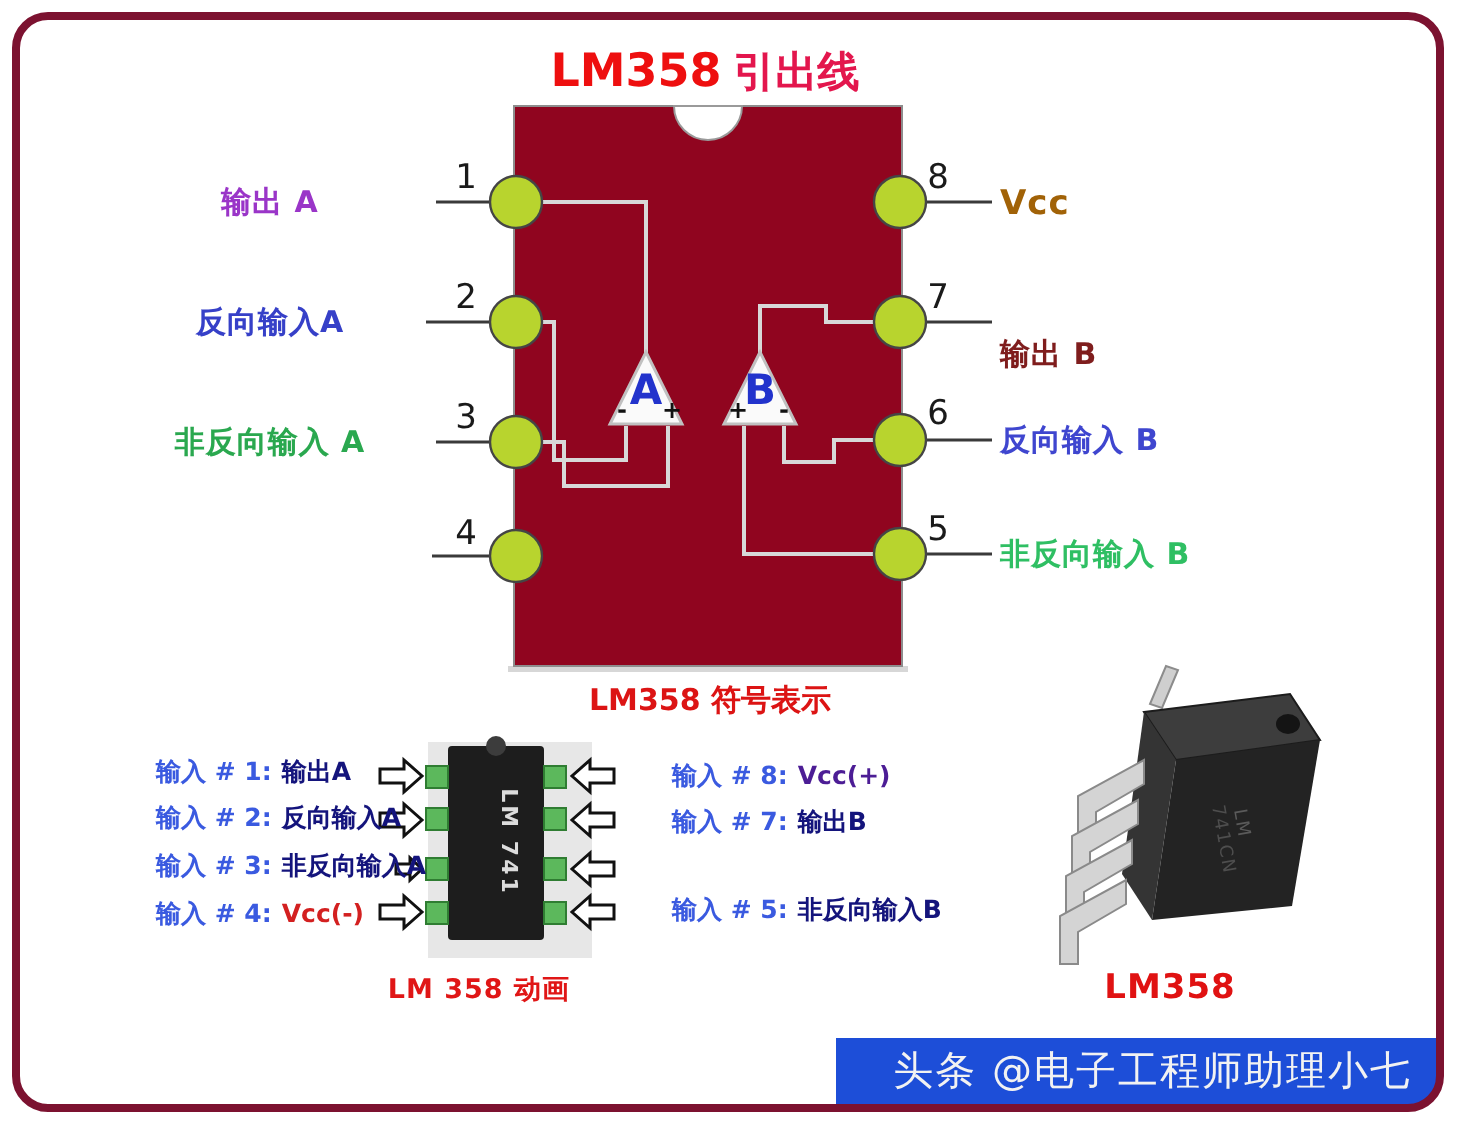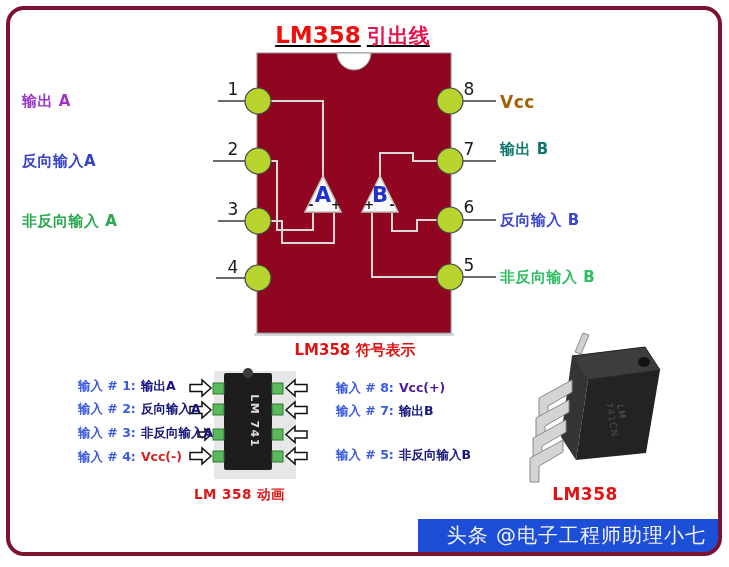--- a/index.html
+++ b/index.html
@@ -2,26 +2,26 @@
 <html><head>
 <meta charset="utf-8">
 <style>
   html,body{margin:0;padding:0;background:#ffffff;}
   .canvas{
     position:relative;width:729px;height:567px;background:#ffffff;overflow:hidden;
     font-family:"DejaVu Sans","Liberation Sans",sans-serif;
   }
   svg{position:absolute;left:0;top:0;z-index:2;}
   .txt{position:absolute;z-index:3;white-space:nowrap;}
-  .title{left:165px;top:22px;width:375px;text-align:center;font-size:23px;font-weight:bold;text-decoration:underline;}
+  .title{left:165px;top:22px;width:375px;text-align:center;font-size:23px;font-weight:bold;}
   .title .t1{color:#ee0f0f;}
   .title .t2{color:#e3164d;font-size:21px;margin-left:6px;}
   .pin-num{width:22px;text-align:center;font-size:17px;color:#1a1a1a;}
   .pin-label{font-size:15px;font-weight:bold;letter-spacing:.5px;}
-  .pl-left{width:174px;left:22px;text-align:left;}
+  .pl-left{width:174px;left:48px;text-align:center;}
   .pl-right{left:500px;text-align:left;}
   .vcc-label{font-size:17px;}
   .opamp-letter{width:30px;text-align:center;font-size:21px;font-weight:bold;color:#2233cc;z-index:4;}
   .opamp-sign{width:12px;text-align:center;font-size:12px;font-weight:bold;color:#111;z-index:4;}
   .caption-symbol{left:255px;top:341px;width:200px;text-align:center;font-size:15px;font-weight:bold;color:#dc1414;}
   .tbl-row{font-size:12.5px;font-weight:bold;line-height:14px;padding-left:32px;}
   .tbl-row .pfx{color:#3a5ae0;margin-right:5px;}
   .caption-anim{left:160px;top:486px;width:125px;text-align:right;font-size:13.5px;font-weight:bold;color:#e01616;letter-spacing:.5px;}
   .photo-label{left:535px;top:484px;width:100px;text-align:center;font-size:17px;font-weight:bold;color:#e01212;letter-spacing:.5px;}
   .watermark{
@@ -139,21 +139,21 @@
   <div class="txt pin-num" style="left:458px;top:79px">8</div>
   <div class="txt pin-num" style="left:458px;top:139px">7</div>
   <div class="txt pin-num" style="left:458px;top:197px">6</div>
   <div class="txt pin-num" style="left:458px;top:255px">5</div>
 
   <div class="txt pin-label pl-left" style="top: 92px; color: rgb(154, 53, 200);">输出 A</div>
   <div class="txt pin-label pl-left" style="top: 152px; color: rgb(54, 64, 200);">反向输入A</div>
   <div class="txt pin-label pl-left" style="top: 212px; color: rgb(42, 168, 79);">非反向输入 A</div>
 
   <div class="txt pin-label pl-right vcc-label" style="top: 92px; color: #a16207;">Vcc</div>
-  <div class="txt pin-label pl-right" style="top: 140px; color: #0f766e;">输出 B</div>
+  <div class="txt pin-label pl-right" style="top: 168px; color: #7f1d1d;">输出 B</div>
   <div class="txt pin-label pl-right" style="top: 211px; color: rgb(63, 70, 207);">反向输入 B</div>
   <div class="txt pin-label pl-right" style="top: 268px; color: rgb(47, 191, 99);">非反向输入 B</div>
 
   <div class="txt opamp-letter" style="left:308px;top:183px">A</div>
   <div class="txt opamp-letter" style="left:365px;top:183px">B</div>
   <div class="txt opamp-sign" style="left:305px;top:198px">-</div>
   <div class="txt opamp-sign" style="left:330px;top:198px">+</div>
   <div class="txt opamp-sign" style="left:363px;top:198px">+</div>
   <div class="txt opamp-sign" style="left:386px;top:198px">-</div>
 

